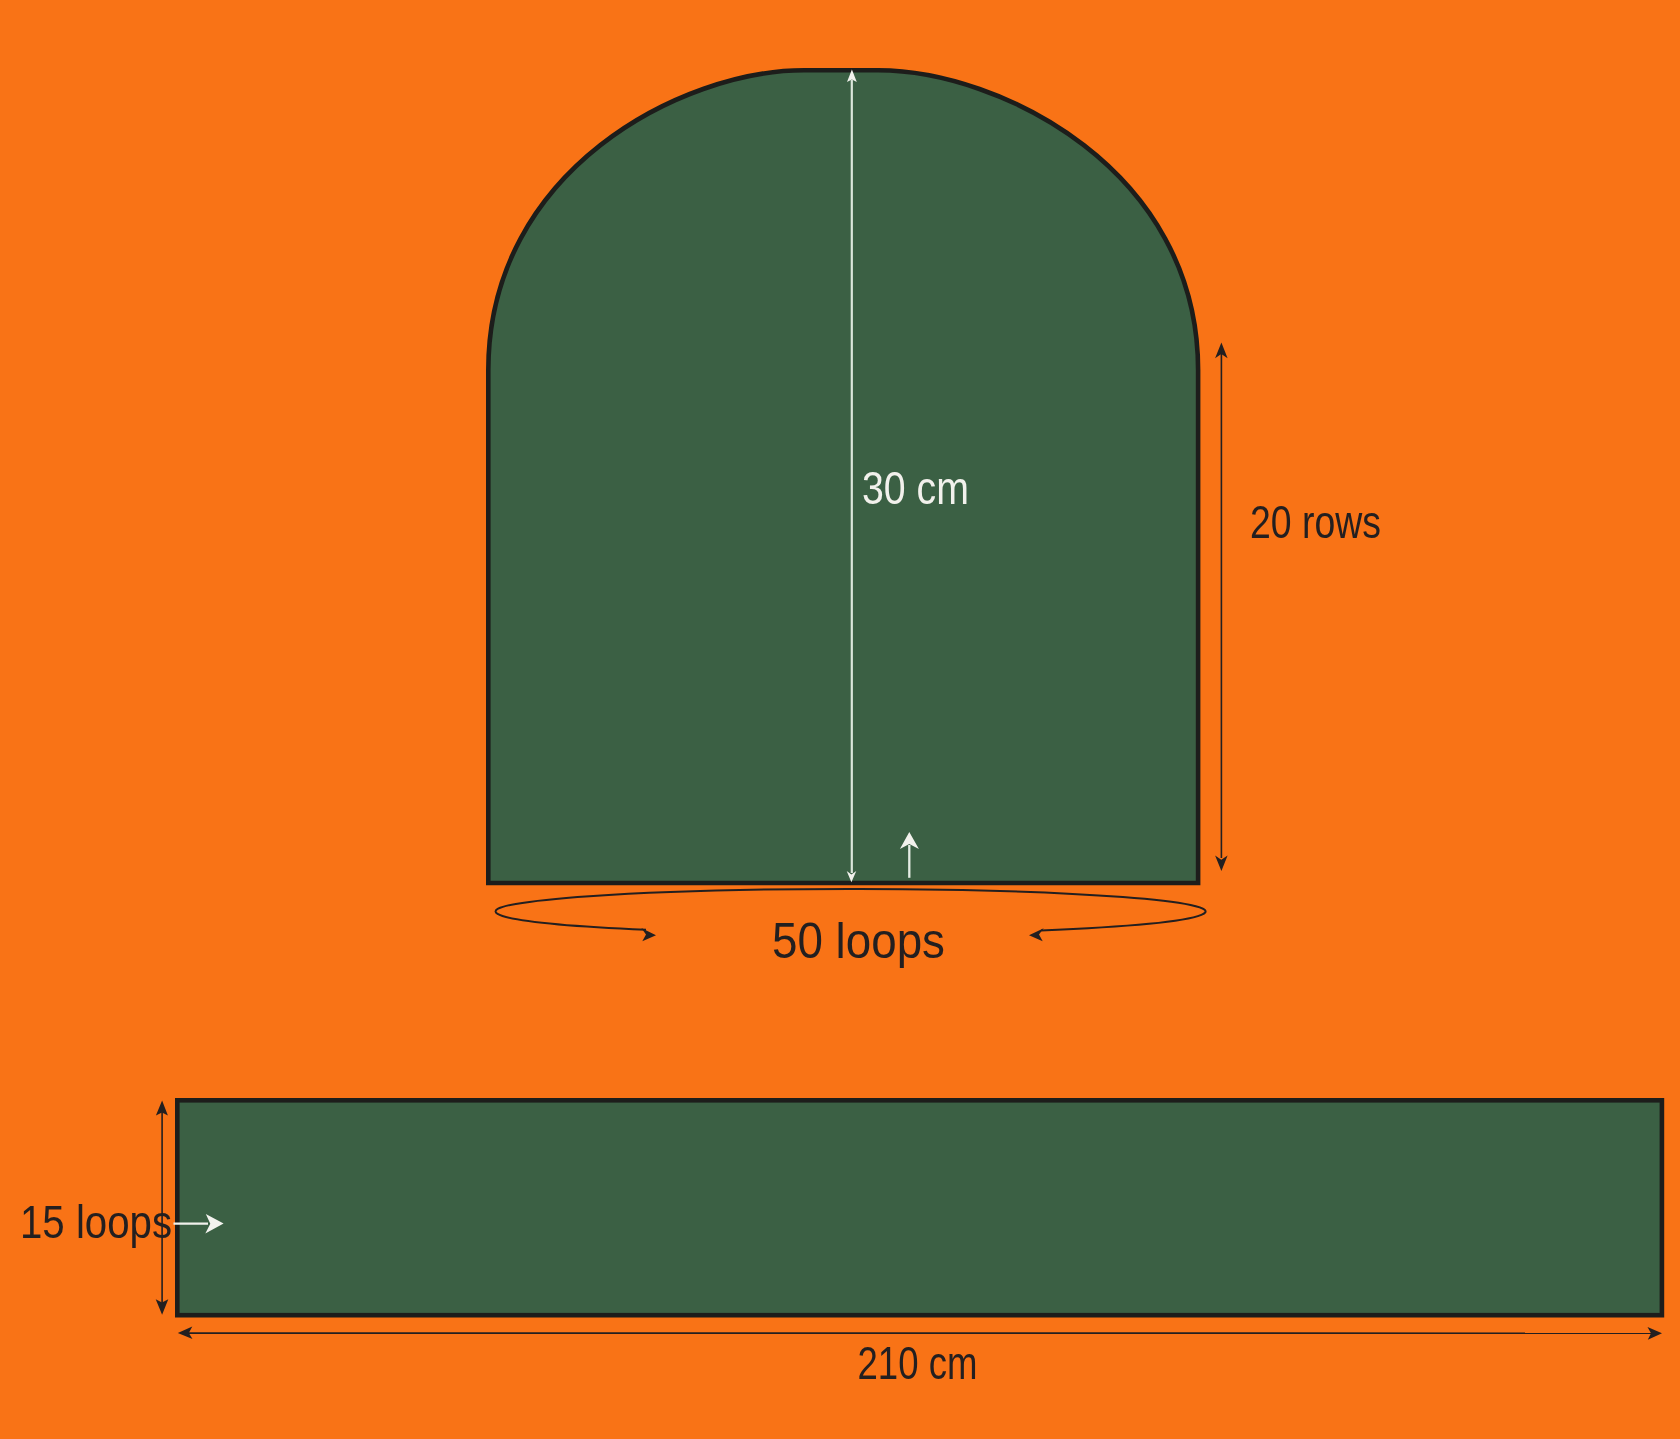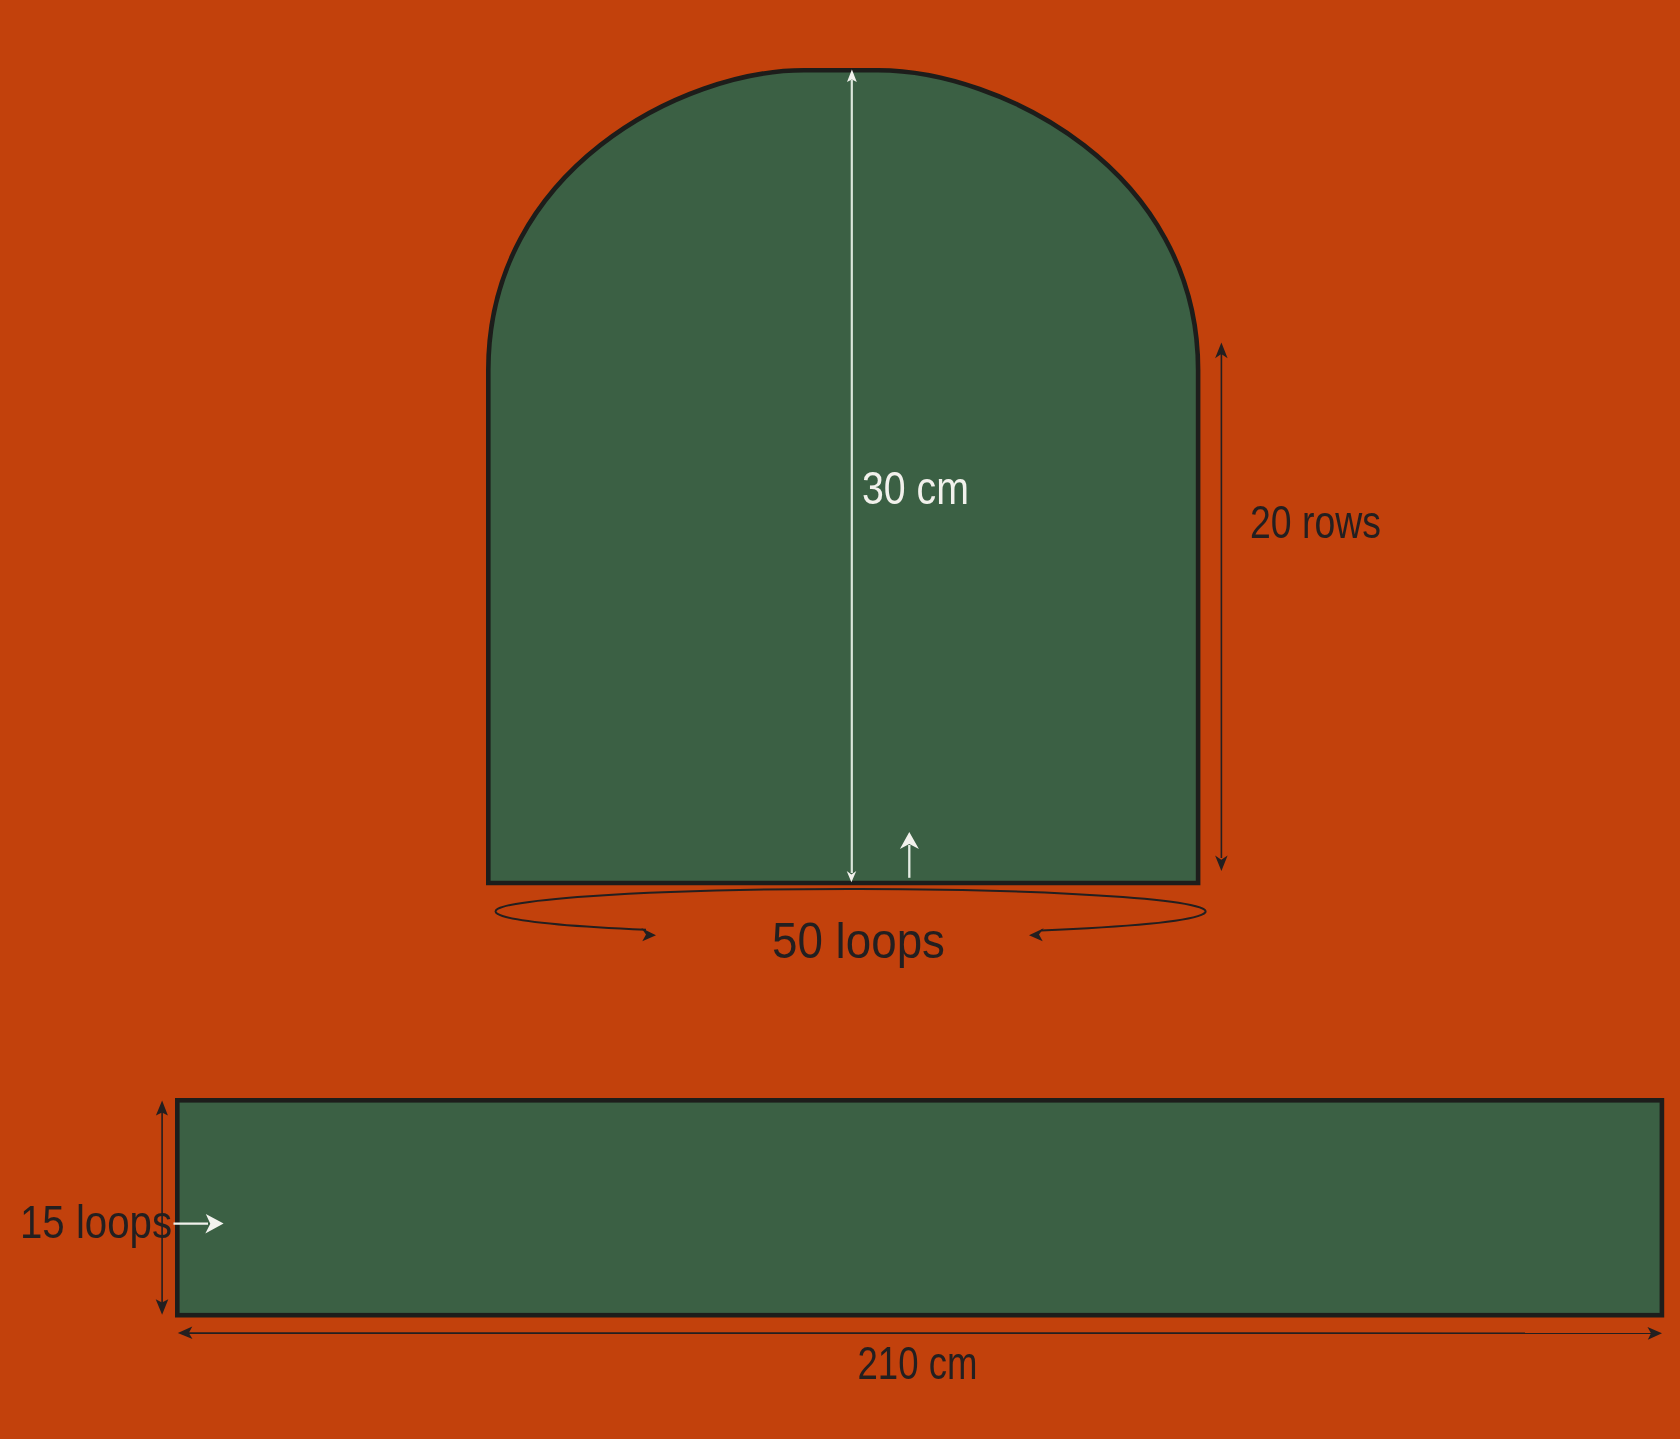--- a/index.html
+++ b/index.html
@@ -1,16 +1,16 @@
 <!DOCTYPE html>
 <html><head>
 <meta charset="utf-8">
 <style>
   html,body{margin:0;padding:0;background:#ffffff;}
-  .stage{position:relative;width:1680px;height:1439px;background:#c2410c;overflow:hidden;
+  .stage{position:relative;width:1680px;height:1439px;background:#f97316;overflow:hidden;
          font-family:"Liberation Sans", sans-serif;}
   svg{position:absolute;left:0;top:0;}
   text{font-family:"Liberation Sans", sans-serif;}
 </style>
 </head>
 <body>
 <div class="stage">
 <svg width="1680" height="1439" viewBox="0 0 1680 1439">
 
   <path d="M 488.3 883 L 488.3 370 C 488.3 170 682 70.3 804 70.3 L 878 70.3 C 1000 70.3 1198.1 170 1198.1 370 L 1198.1 883 Z" fill="#3b6044" stroke="#1d1d1b" stroke-width="4.6"></path>

